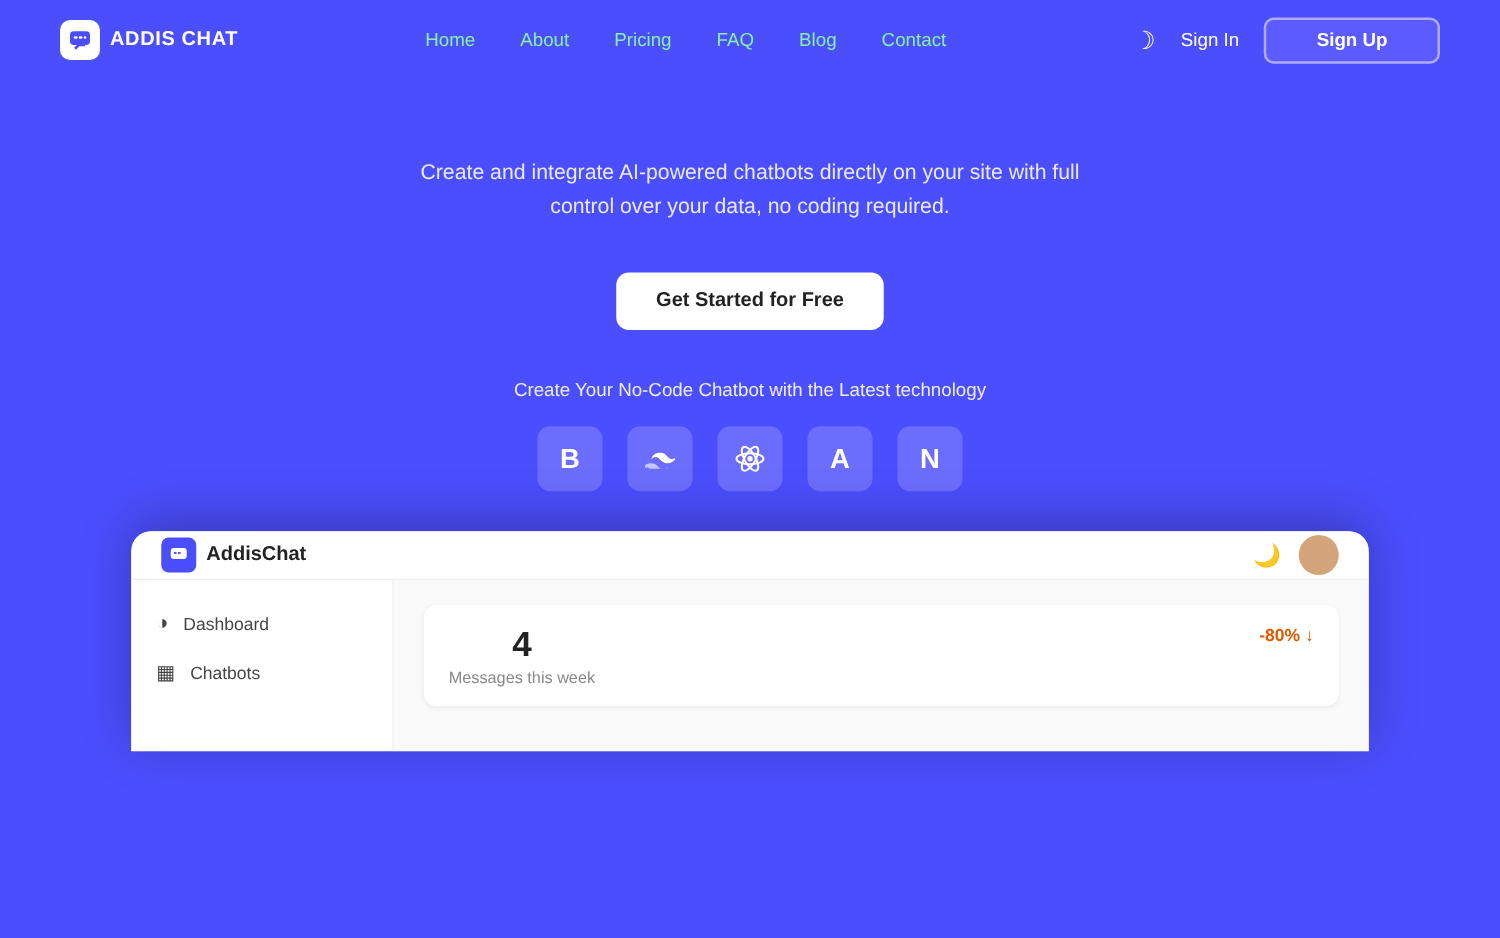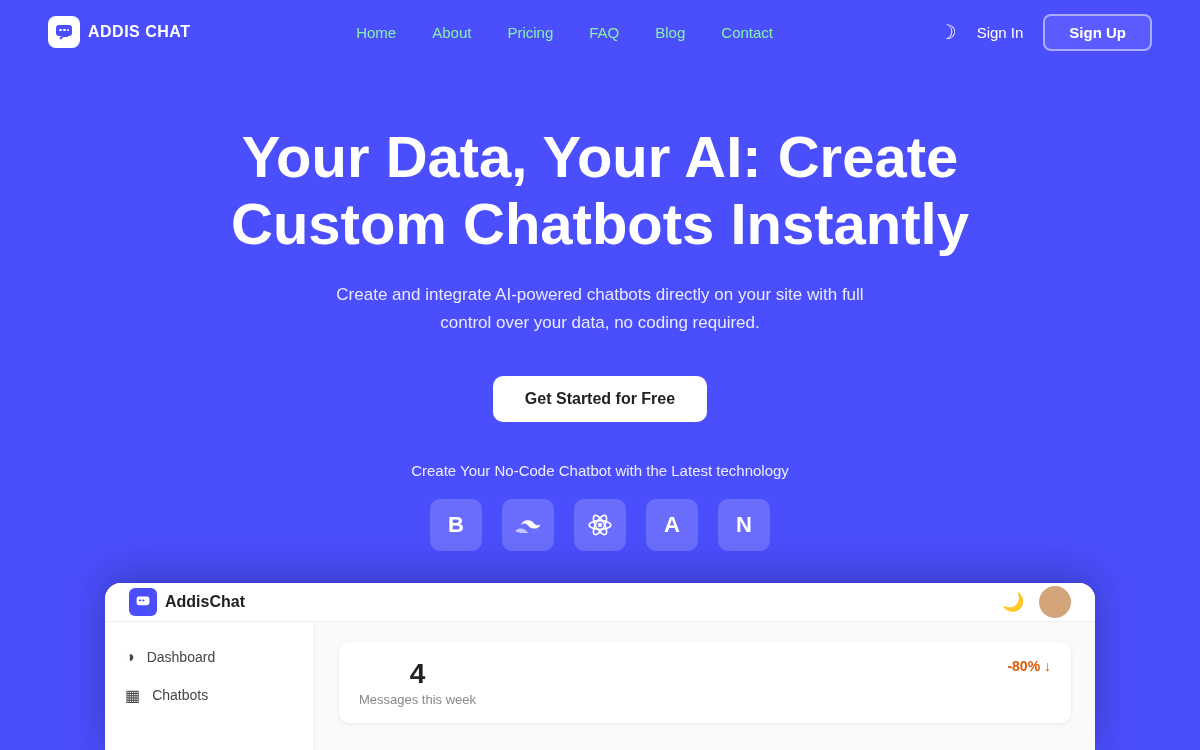--- a/index.html
+++ b/index.html
@@ -17,21 +17,21 @@
     }
     .logo-icon svg { width: 20px; height: 20px; }
     .logo-text { color: white; font-weight: 700; font-size: 16px; letter-spacing: 0.5px; }
     .nav-links { display: flex; align-items: center; gap: 36px; }
     .nav-link { color: #86efac; text-decoration: none; font-size: 15px; font-weight: 500; }
     .nav-actions { display: flex; align-items: center; gap: 20px; }
     .dark-toggle { color: white; font-size: 20px; cursor: pointer; background: none; border: none; }
     .sign-in { color: white; font-size: 15px; font-weight: 500; cursor: pointer; background: none; border: none; }
     .sign-up {
       background: #5B5BFF; color: white; border: 2px solid rgba(255,255,255,0.5);
-      padding: 8px 24px; border-radius: 8px; font-size: 15px; font-weight: 600; cursor: pointer;
+      padding: 8px 40px; border-radius: 8px; font-size: 15px; font-weight: 600; cursor: pointer;
     }
 
     
     .hero {
       display: flex; flex-direction: column; align-items: center;
       padding-top: 60px; text-align: center;
     }
     .hero-title {
       color: white; font-size: 58px; font-weight: 800; line-height: 1.15;
       max-width: 760px; margin-bottom: 24px;
@@ -128,21 +128,20 @@
   </div>
 
   <div class="nav-actions">
     <button class="dark-toggle">☽</button>
     <button class="sign-in">Sign In</button>
     <button class="sign-up">Sign Up</button>
   </div>
 </nav>
 
 <section class="hero">
-  <h1 class="hero-title">Your Data, Your AI: Create Custom Chatbots Instantly</h1>
   <p class="hero-subtitle">Create and integrate AI-powered chatbots directly on your site with full control over your data, no coding required.</p>
   <div class="hero-buttons">
     <button class="btn-primary">Get Started for Free</button>
   </div>
   <p class="tech-label">Create Your No-Code Chatbot with the Latest technology</p>
   <div class="tech-icons">
     <div class="tech-icon">B</div>
     <div class="tech-icon">
       <svg width="24" height="16" viewBox="0 0 40 24" fill="none">
         <path d="M20 4C14 4 10 7 8 13C10 10 13 9 16 10C17.7 10.5 19 12 20.4 13.4C22.6 15.7 25 18 30 18C36 18 40 15 42 9C40 12 37 13 34 12C32.3 11.5 31 10 29.6 8.6C27.4 6.3 25 4 20 4Z" fill="white"></path>

